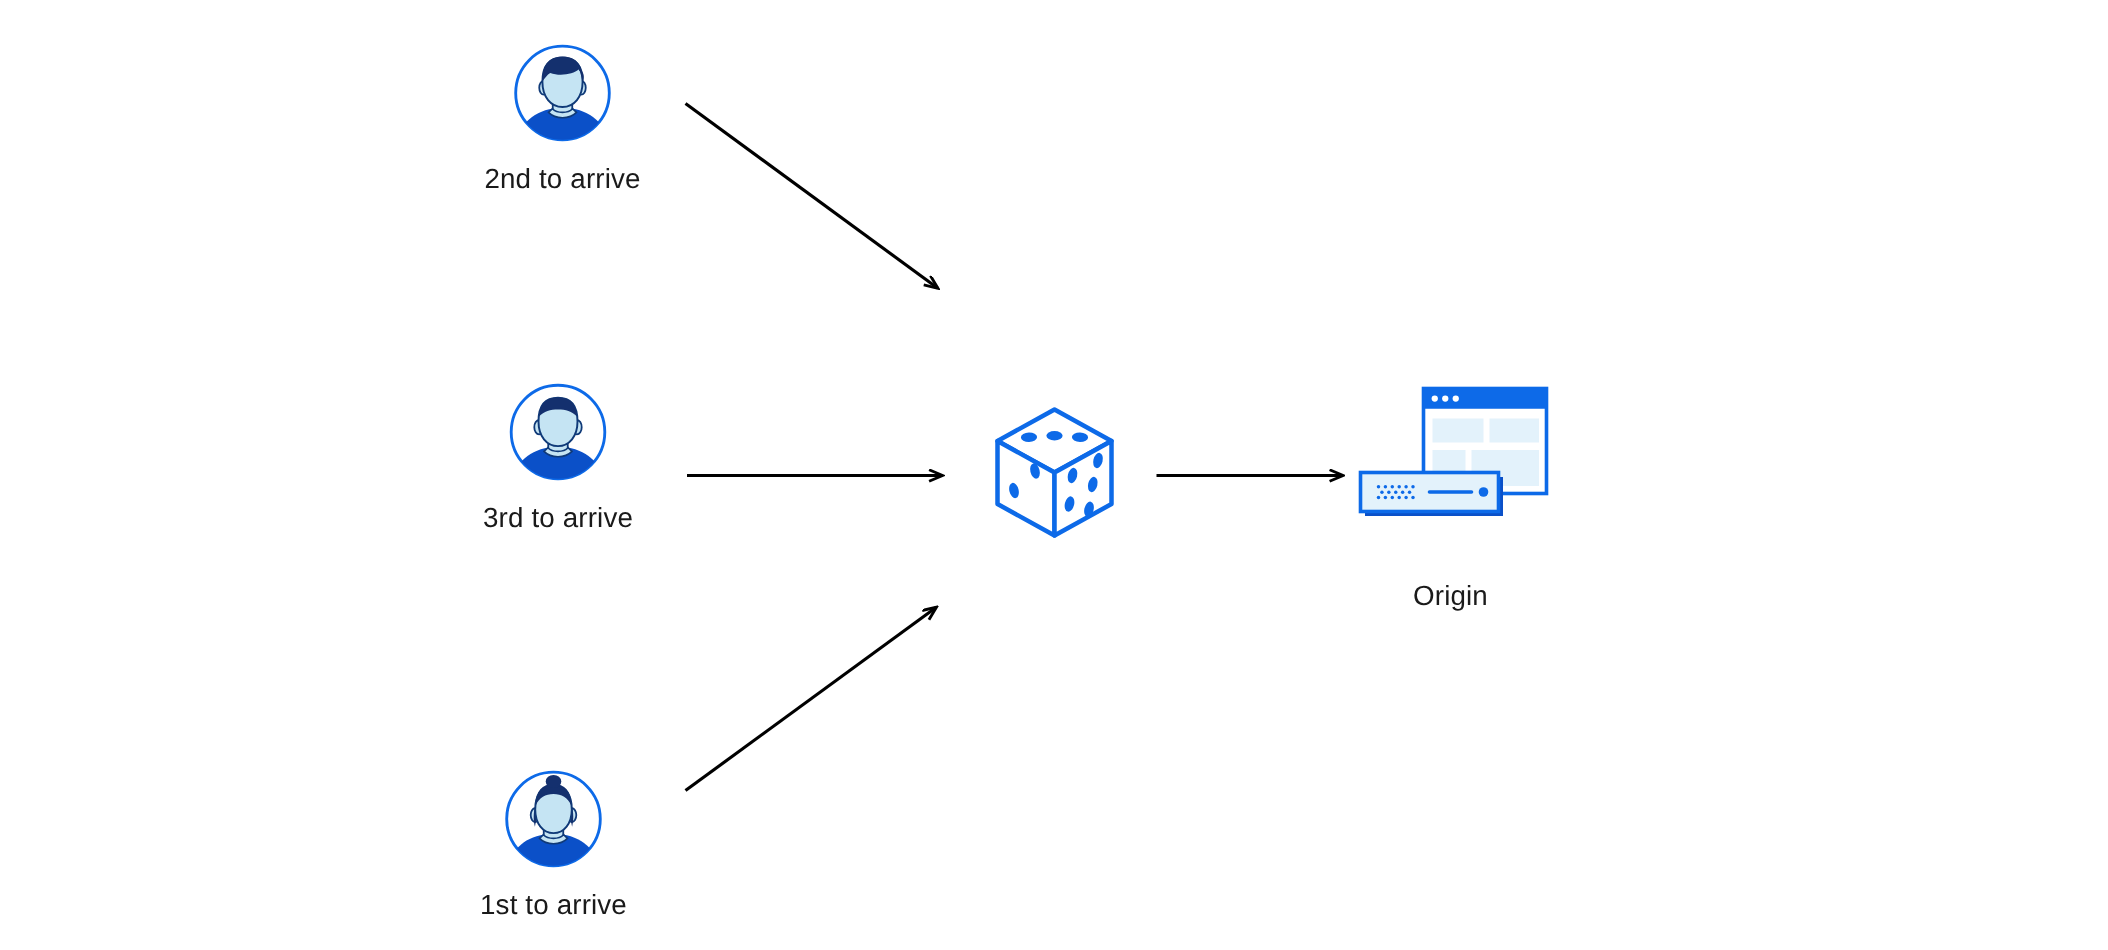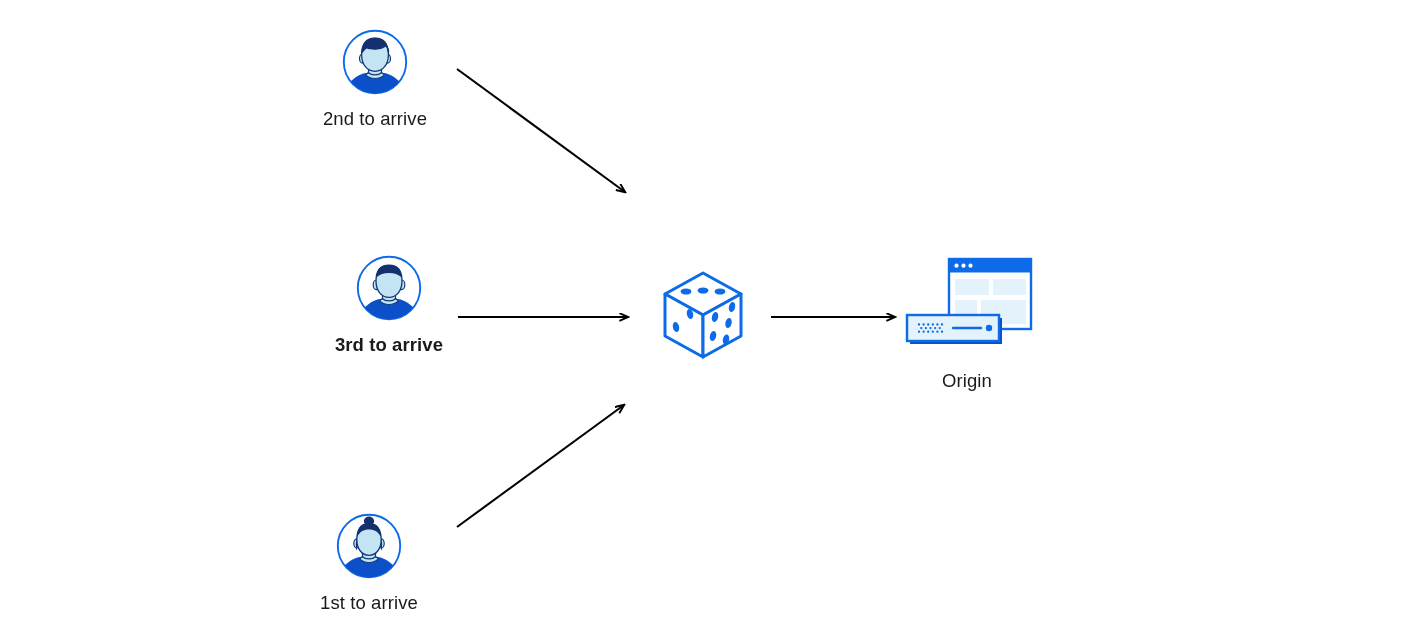--- a/index.html
+++ b/index.html
@@ -36,21 +36,21 @@
     white-space: nowrap;
     letter-spacing: 0.1px;
   }
   .origin-node { width: 180px; }
   .origin-wrap {
     width: 132px;
     height: 96px;
     margin: 0 auto;
     position: relative;
   }
-  .origin-node .node-label { margin-top: 17px; }
+  .origin-node .node-label { margin-top: 33px; }
   .dice-node {
     width: 90px;
     height: 92px;
   }
   .arrows {
     position: absolute;
     left: 0;
     top: 0;
     width: 1405px;
     height: 633px;
@@ -98,21 +98,21 @@
           <path d="M34 10.5 c9.6 0 13.4 6.4 13.4 16.2 c0 9.8 -5.6 16.6 -13.4 16.6 c-7.8 0 -13.4 -6.8 -13.4 -16.6 c0 -9.8 3.8 -16.2 13.4 -16.2 Z" fill="#c5e4f3" stroke="#103a78" stroke-width="1.3"></path>
 
           <path d="M20.6 26.2 c-0.6 -9.6 4 -16.6 13.4 -16.6 c9.4 0 14 6.4 13.4 16.4 c-1.2 -2.6 -1.0 -6.0 -2.6 -7.6 c-3.4 3.0 -12.6 4.6 -19.0 2.2 c-2.0 1.2 -3.6 3.4 -5.2 5.6 Z" fill="#14306e"></path>
           <path d="M45.4 18.2 c2.6 1.4 3.6 4.8 2.2 8.4 c-0.4 -3.6 -0.8 -6.2 -2.6 -7.8 Z" fill="#14306e"></path>
         </g>
       </svg>
     </div>
     <div class="node-label">2nd to arrive</div>
   </div>
 
-  <div class="node avatar-node" style="left:314px; top:254px;font-weight:bold;">
+  <div class="node avatar-node" style="left:297px; top:254px;">
     <div class="avatar-wrap">
       <svg viewBox="0 0 68 68" width="68" height="68">
         <defs>
           <clipPath id="c2">
               <circle cx="34" cy="34" r="31.2"></circle>
             </clipPath>
         </defs>
         <circle cx="34" cy="34" r="31.2" fill="#ffffff" stroke="#0d6ae8" stroke-width="1.9"></circle>
         <g clip-path="url(#c2)">
           <path d="M34 44 C 14 44, 4 56, 2 72 L 66 72 C 64 56, 54 44, 34 44 Z" fill="#0b50c8"></path>

